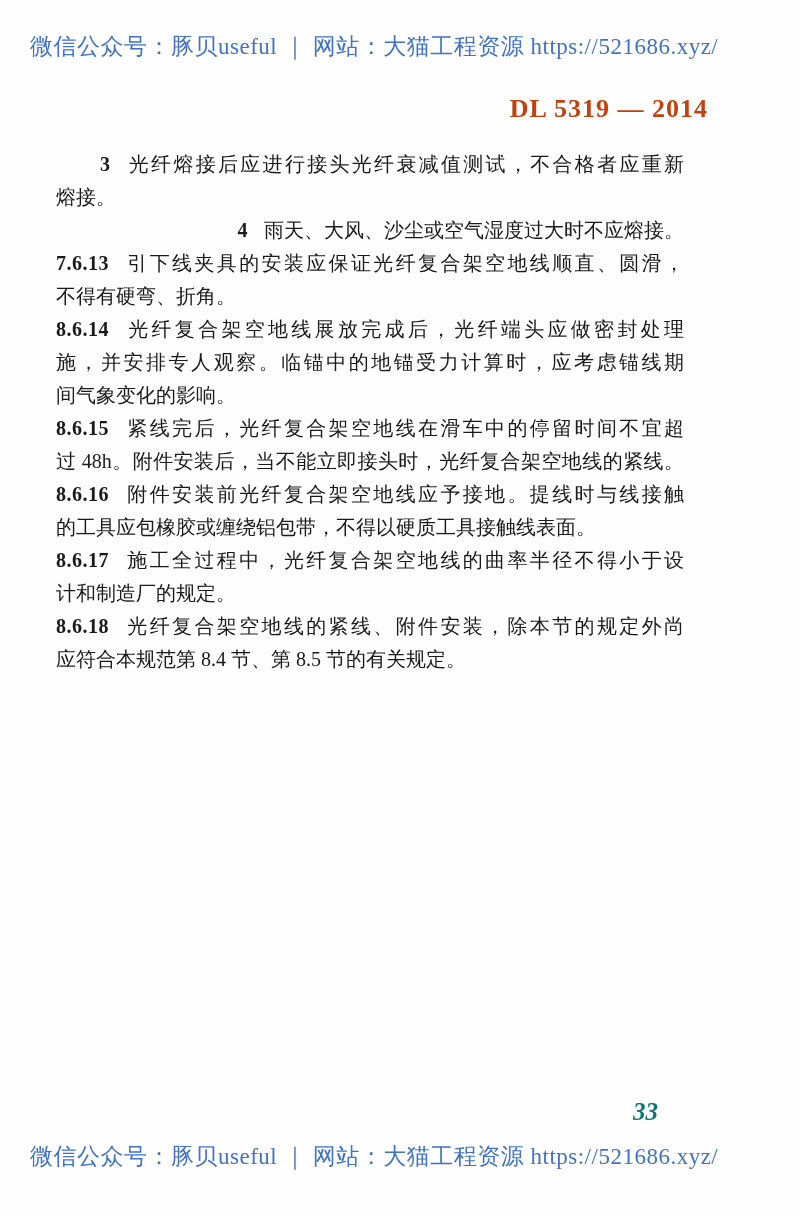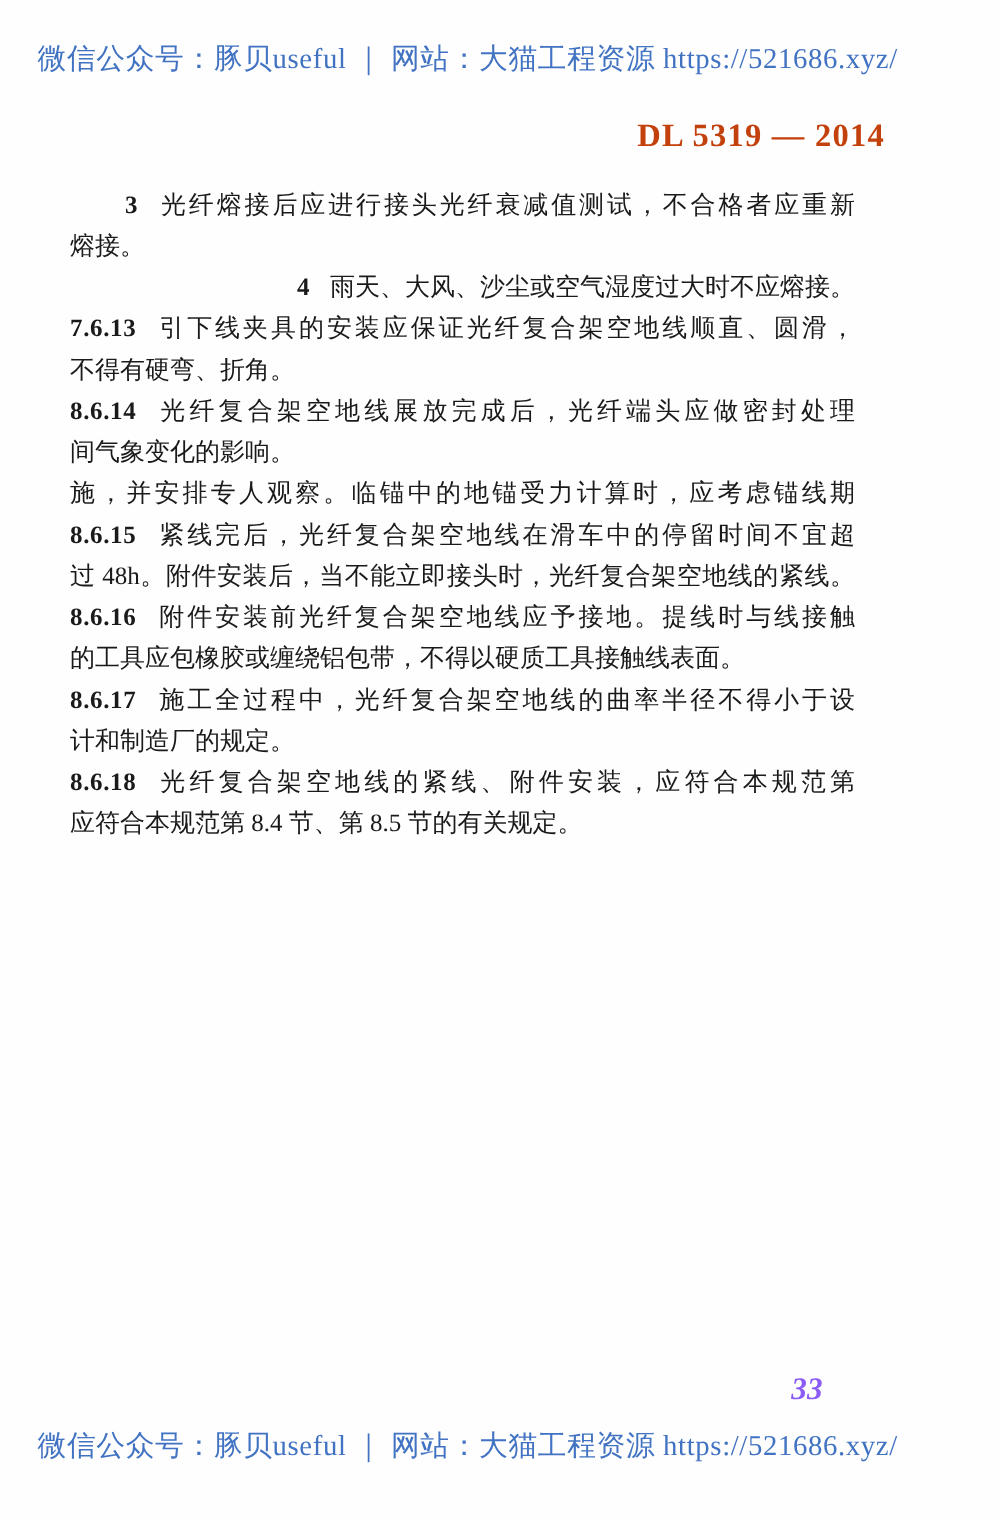--- a/index.html
+++ b/index.html
@@ -63,48 +63,48 @@
     margin-right: 16px;
     letter-spacing: 0.5px;
   }
   .page-number {
     position: absolute;
     left: 633px;
     top: 1098px;
     font-size: 25px;
     font-style: italic;
     font-weight: 600;
-    color: #8b5cf6;
+    color: #0f766e;
   }
 </style>
 </head>
 <body>
 
 <div class="page">
 
   <div class="watermark top" style="color: rgb(66, 115, 194);">微信公众号：豚贝useful ｜ 网站：大猫工程资源 https://521686.xyz/</div>
 
   <div class="doc-header">DL 5319 — 2014</div>
 
   <div class="body-text">
       <div class="line just indent"><span class="num">3</span><span>光纤熔接后应进行接头光纤衰减值测试，不合格者应重新</span></div>
       <div class="line"><span>熔接。</span></div>
       <div class="line indent"><span class="num">4</span><span>雨天、大风、沙尘或空气湿度过大时不应熔接。</span></div>
       <div class="line just"><span class="num">7.6.13</span><span>引下线夹具的安装应保证光纤复合架空地线顺直、圆滑，</span></div>
       <div class="line"><span>不得有硬弯、折角。</span></div>
       <div class="line just"><span class="num">8.6.14</span><span>光纤复合架空地线展放完成后，光纤端头应做密封处理</span></div>
+      <div class="line just"><span>施，并安排专人观察。临锚中的地锚受力计算时，应考虑锚线期</span></div>
       <div class="line"><span>间气象变化的影响。</span></div>
-      <div class="line just"><span>施，并安排专人观察。临锚中的地锚受力计算时，应考虑锚线期</span></div>
       <div class="line just"><span class="num">8.6.15</span><span>紧线完后，光纤复合架空地线在滑车中的停留时间不宜超</span></div>
       <div class="line just"><span>过 48h。附件安装后，当不能立即接头时，光纤复合架空地线的紧线。</span></div>
       <div class="line just"><span class="num">8.6.16</span><span>附件安装前光纤复合架空地线应予接地。提线时与线接触</span></div>
       <div class="line"><span>的工具应包橡胶或缠绕铝包带，不得以硬质工具接触线表面。</span></div>
       <div class="line just"><span class="num">8.6.17</span><span>施工全过程中，光纤复合架空地线的曲率半径不得小于设</span></div>
       <div class="line"><span>计和制造厂的规定。</span></div>
-      <div class="line just"><span class="num">8.6.18</span><span>光纤复合架空地线的紧线、附件安装，应符合本规范第</span></div>
+      <div class="line just"><span class="num">8.6.18</span><span>光纤复合架空地线的紧线、附件安装，除本节的规定外尚</span></div>
       <div class="line"><span>应符合本规范第 8.4 节、第 8.5 节的有关规定。</span></div>
     </div>
 
   <div class="page-number">33</div>
 
   <div class="watermark bottom" style="color: rgb(66, 115, 194);">微信公众号：豚贝useful ｜ 网站：大猫工程资源 https://521686.xyz/</div>
 
 </div>
 
 </body></html>

